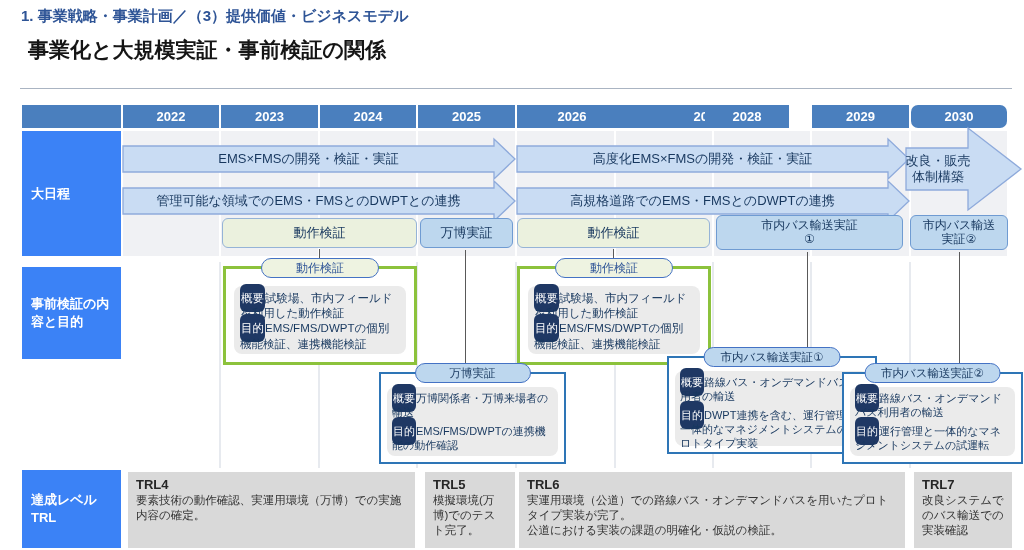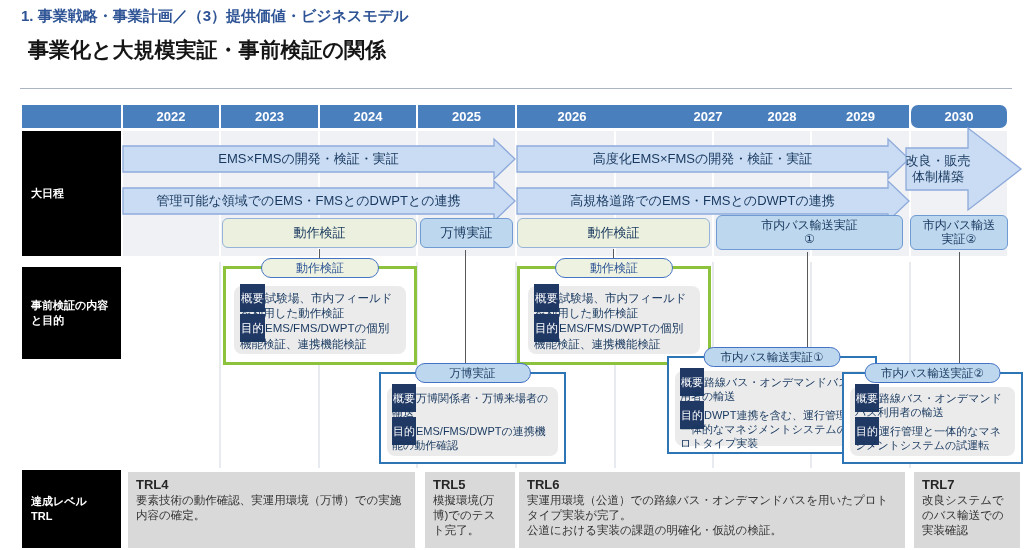--- a/index.html
+++ b/index.html
@@ -9,22 +9,22 @@
   .kicker{position:absolute;left:10px;top:7px;font-size:15px;font-weight:bold;color:#2e5496;margin-left:11px;}
   .heading{position:absolute;left:28px;top:36px;font-size:21px;font-weight:bold;color:#151515;}
   .rule{position:absolute;left:20px;top:88px;width:992px;height:1px;background:#aab4c2;}
 
   .year-head{position:absolute;top:105px;height:23px;background:#4a7fbe;color:#fff;
     font-weight:bold;font-size:13px;display:flex;align-items:center;justify-content:center;}
 
   .band{position:absolute;top:131px;height:125px;background:#f0f1f4;}
   .colline{position:absolute;top:262px;height:206px;width:2px;background:#e7eaef;}
 
-  .row-label{position:absolute;left:22px;width:99px;background:#000000;color:#fff;
-    font-weight:bold;font-size:11px;line-height:1.35;box-sizing:border-box;
+  .row-label{position:absolute;left:22px;width:99px;background:#3b82f6;color:#fff;
+    font-weight:bold;font-size:13px;line-height:1.35;box-sizing:border-box;
     display:flex;flex-direction:column;justify-content:center;padding:6px 9px;}
 
   svg.harrow{position:absolute;overflow:visible;}
   .arrow-label{position:absolute;display:flex;align-items:center;justify-content:center;
     font-size:13px;color:#17375e;text-align:center;line-height:1.25;}
 
   .sched{position:absolute;border-radius:6px;display:flex;flex-direction:column;align-items:center;
     justify-content:center;font-size:13px;color:#17375e;box-sizing:border-box;text-align:center;line-height:1.15;}
   .sched.green{background:#ebf1de;border:1.5px solid #95b3d7;}
   .sched.blue{background:#bdd7ee;border:1.5px solid #6f9bd2;}
@@ -40,21 +40,21 @@
     white-space:nowrap;box-sizing:border-box;font-size:12px;}
   .boxtab.green{background:#eef3e1;color:#2f5597;padding:0 34px;}
   .boxtab.blue{background:#bdd7ee;color:#17375e;padding:0 16px;font-size:11.5px;}
   .panel{position:absolute;background:#ebebeb;border-radius:8px;box-sizing:border-box;
     color:#17375e;}
   .gpanel{left:8px;right:8px;top:17px;bottom:8px;padding:5px 6px;font-size:11.5px;line-height:1.32;}
   .bpanel{left:6px;right:6px;top:13px;bottom:6px;padding:4px 5px;font-size:11px;line-height:1.28;}
   .panel p{margin:0;}
   .panel p + p{margin-top:5px;}
   .gpanel p + p{margin-top:0;}
-  .chip{display:inline;background:#1f3864;color:#fff;padding:8px 1px;}
+  .chip{display:inline;background:#1f3864;color:#fff;padding:8px 1px;border-radius:6px;}
 
   .trl{position:absolute;top:472px;height:76px;background:#d9d9d9;padding:5px 8px;
     box-sizing:border-box;color:#262626;}
   .trl-title{font-weight:bold;font-size:13px;margin-bottom:1px;}
   .trl-body{font-size:11.5px;line-height:1.3;color:#333;}
 </style>
 </head>
 <body>
 
 <div id="canvas">
@@ -63,21 +63,21 @@
   <div class="heading">事業化と大規模実証・事前検証の関係</div>
   <div class="rule"></div>
 
   <div class="year-head" style="left:22px;width:99px;"></div>
   <div class="year-head" style="left:123px;width:96px;">2022</div>
   <div class="year-head" style="left:221px;width:97px;">2023</div>
   <div class="year-head" style="left:320px;width:96px;">2024</div>
   <div class="year-head" style="left:418px;width:97px;">2025</div>
   <div class="year-head" style="left:517px;width:110px;">2026</div>
   <div class="year-head" style="left:616px;width:96px;padding-left:44px;">2027</div>
-  <div class="year-head" style="left:740px;width:84px;">2028</div>
+  <div class="year-head" style="left:705px;width:84px;">2028</div>
   <div class="year-head" style="left:812px;width:97px;">2029</div>
   <div class="year-head" style="left:911px;width:96px;border-radius:7px;">2030</div>
 
   <div class="band" style="left:123px;width:96px;"></div>
   <div class="band" style="left:221px;width:97px;"></div>
   <div class="band" style="left:320px;width:96px;"></div>
   <div class="band" style="left:418px;width:97px;"></div>
   <div class="band" style="left:517px;width:97px;"></div>
   <div class="band" style="left:616px;width:96px;"></div>
   <div class="band" style="left:714px;width:96px;"></div>
@@ -193,18 +193,18 @@
   </div>
   <div class="trl" style="left:425px;width:90px;">
     <div class="trl-title">TRL5</div>
     <div class="trl-body">模擬環境(万博)でのテスト完了。</div>
   </div>
   <div class="trl" style="left:519px;width:386px;">
     <div class="trl-title">TRL6</div>
     <div class="trl-body">実運用環境（公道）での路線バス・オンデマンドバスを用いたプロトタイプ実装が完了。</div>
     <div class="trl-body">公道における実装の課題の明確化・仮説の検証。</div>
   </div>
-  <div class="trl" style="left:914px;width:106px;">
+  <div class="trl" style="left:914px;width:98px;">
     <div class="trl-title">TRL7</div>
     <div class="trl-body">改良システムでのバス輸送での実装確認</div>
   </div>
 
 </div>
 
 </body></html>

